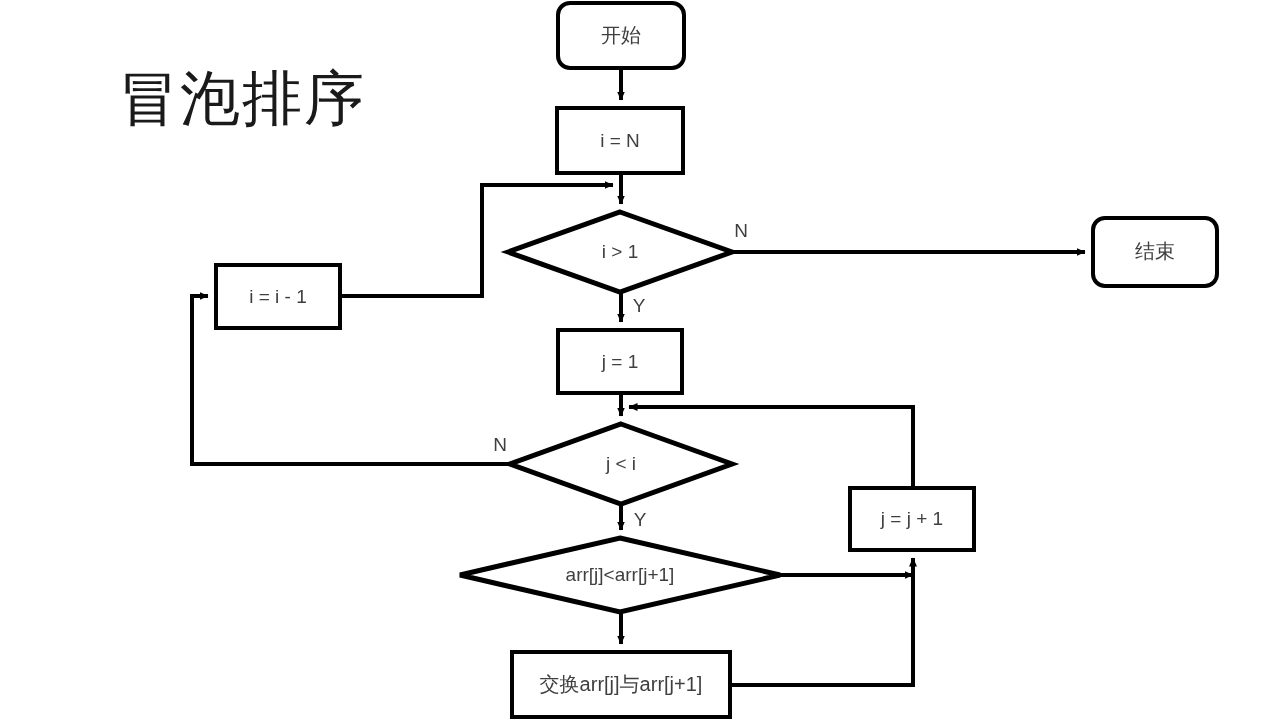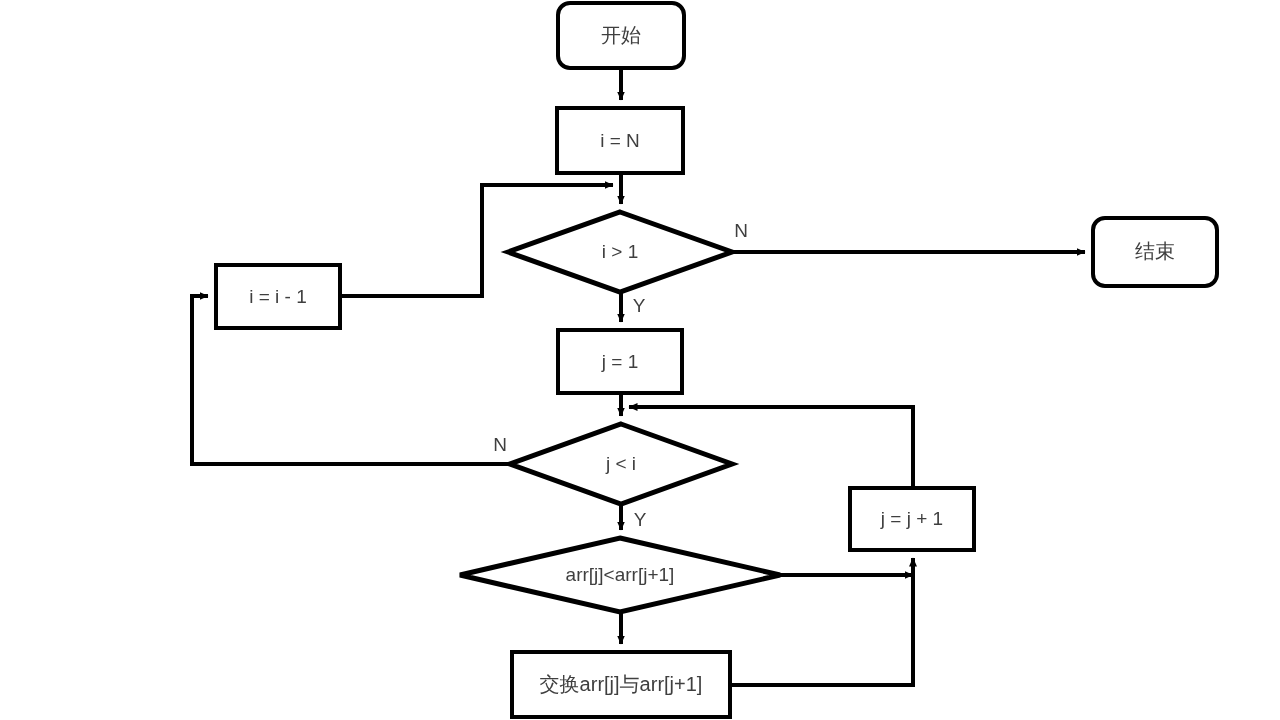--- a/index.html
+++ b/index.html
@@ -67,20 +67,21 @@
     color: #1a1a1a;
     letter-spacing: 2px;
     white-space: nowrap;
     line-height: 1;
   }
 </style>
 </head>
 <body>
 
 <div id="flow-root">
+  <div class="title-text">冒泡排序</div>
   <svg class="flow" viewBox="0 0 1280 720" xmlns="http://www.w3.org/2000/svg">
     <defs>
       <marker id="arrowhead" markerWidth="10" markerHeight="10" refX="8.5" refY="4" orient="auto" markerUnits="userSpaceOnUse">
         <path d="M 0 0 L 9 4 L 0 8 z" fill="#000000"></path>
       </marker>
     </defs>
     <g id="edges-layer">
         <path class="edge" d="M 621 68 L 621 100" marker-end="url(#arrowhead)"></path>
         <path class="edge" d="M 621 173 L 621 204" marker-end="url(#arrowhead)"></path>
         <path class="edge" d="M 732 252 L 1085 252" marker-end="url(#arrowhead)"></path>

